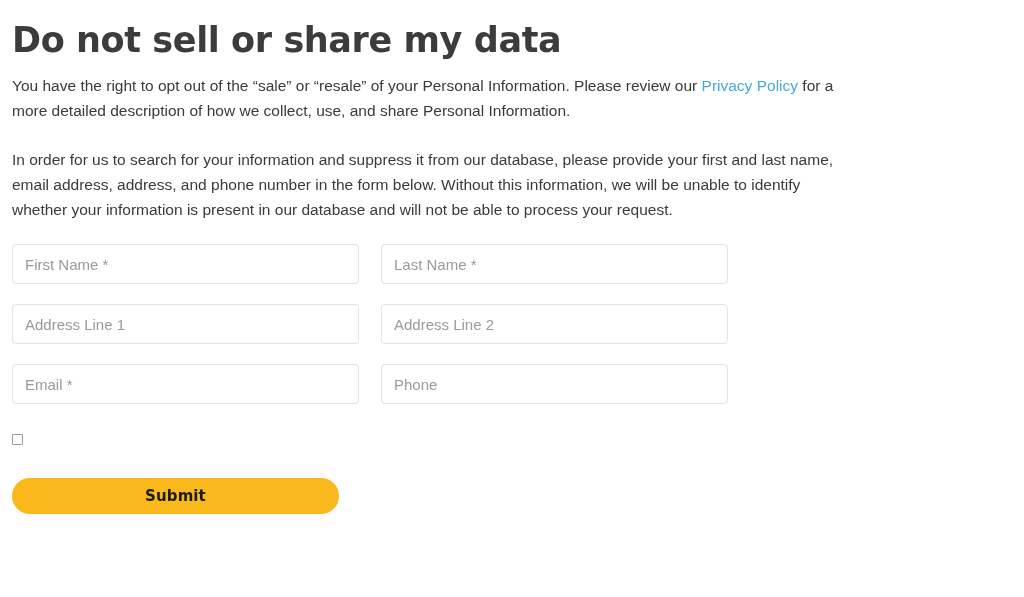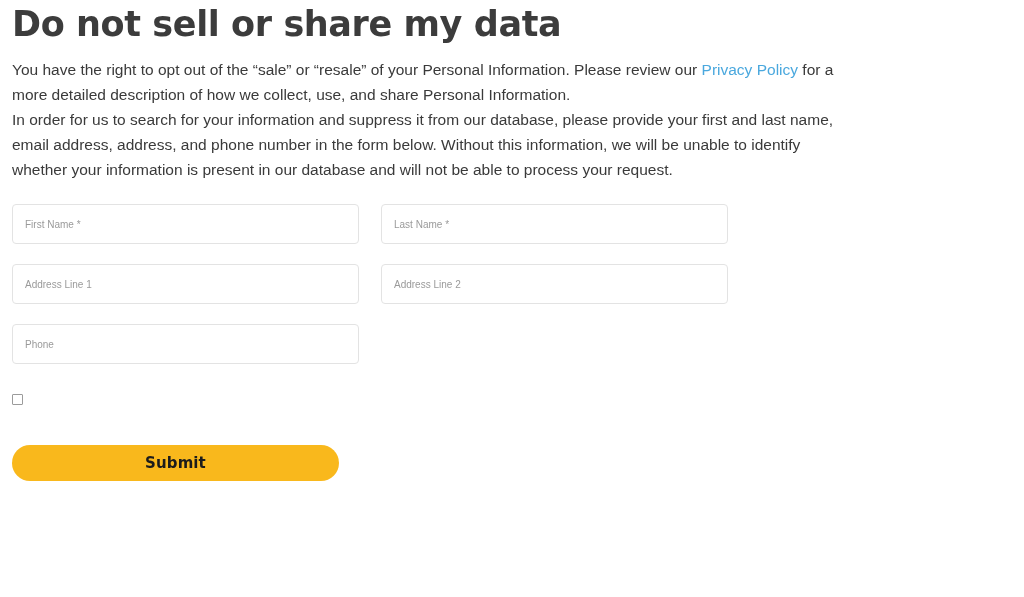--- a/index.html
+++ b/index.html
@@ -14,21 +14,21 @@
   body {
     font-family: "Liberation Sans", sans-serif;
     color: #333333;
     -webkit-font-smoothing: antialiased;
   }
 
   .page {
     position: relative;
     width: 868px;
     height: 597px;
-    padding: 0 12px;
+    padding: 16px 12px;
   }
 
   
   .page-title {
     margin: 0;
     padding-top: 2px;
     font-size: 35px;
     line-height: 44px;
     font-weight: 700;
     letter-spacing: -0.4px;
@@ -38,21 +38,21 @@
 
   
   .intro {
     margin: 0;
     font-size: 15.5px;
     line-height: 25px;
     color: #3a3a3a;
     max-width: 1002px;
   }
   .intro.first { margin-top: 11px; }
-  .intro.second { }
+  .intro.second { margin-top: 24px; }
 
   .privacy-link {
     color: #4aa8de;
     text-decoration: none;
   }
 
   
   .form {
     margin-top: 22px;
   }
@@ -62,21 +62,21 @@
     margin-bottom: 20px;
   }
   .form-row:last-of-type { margin-bottom: 0; }
 
   .field {
     height: 40px;
     border: 1px solid #e3e3e3;
     border-radius: 4px;
     background: #ffffff;
     font-family: "Liberation Sans", sans-serif;
-    font-size: 10px;
+    font-size: 15px;
     color: #3a3a3a;
     padding: 0 12px;
     outline: none;
   }
   .field::placeholder {
     color: #9a9a9a;
     opacity: 1;
   }
 
   .w-half { width: 347px; }
@@ -127,21 +127,20 @@
     border: none;
     border-radius: 999px;
     background: #f9b81c;
     color: #1c1c1c;
     font-family: "DejaVu Sans", sans-serif;
     font-size: 15px;
     font-weight: 600;
     letter-spacing: 0.1px;
     cursor: pointer;
     padding: 0;
-    margin-top: 7px;
   }
 </style>
 </head>
 <body>
 
 <div class="page">
 
   <h1 class="page-title">Do not sell or share my data</h1>
 
   <p class="intro first">
@@ -157,20 +156,21 @@
       <input class="field w-half" type="text" placeholder="Last Name *" style="">
     </div>
 
     <div class="form-row">
       <input class="field w-half" type="text" placeholder="Address Line 1" style="">
       <input class="field w-half" type="text" placeholder="Address Line 2" style="">
     </div>
 
 
     <div class="form-row">
+      <input class="field w-half" type="text" placeholder="Email *" style="">
       <input class="field w-half" type="text" placeholder="Phone" style="">
     </div>
 
     <label class="consent">
       <input class="consent-checkbox" type="checkbox" style="">
     </label>
 
     <div class="submit-wrap">
       <button type="submit" class="submit-button">Submit</button>
     </div>

